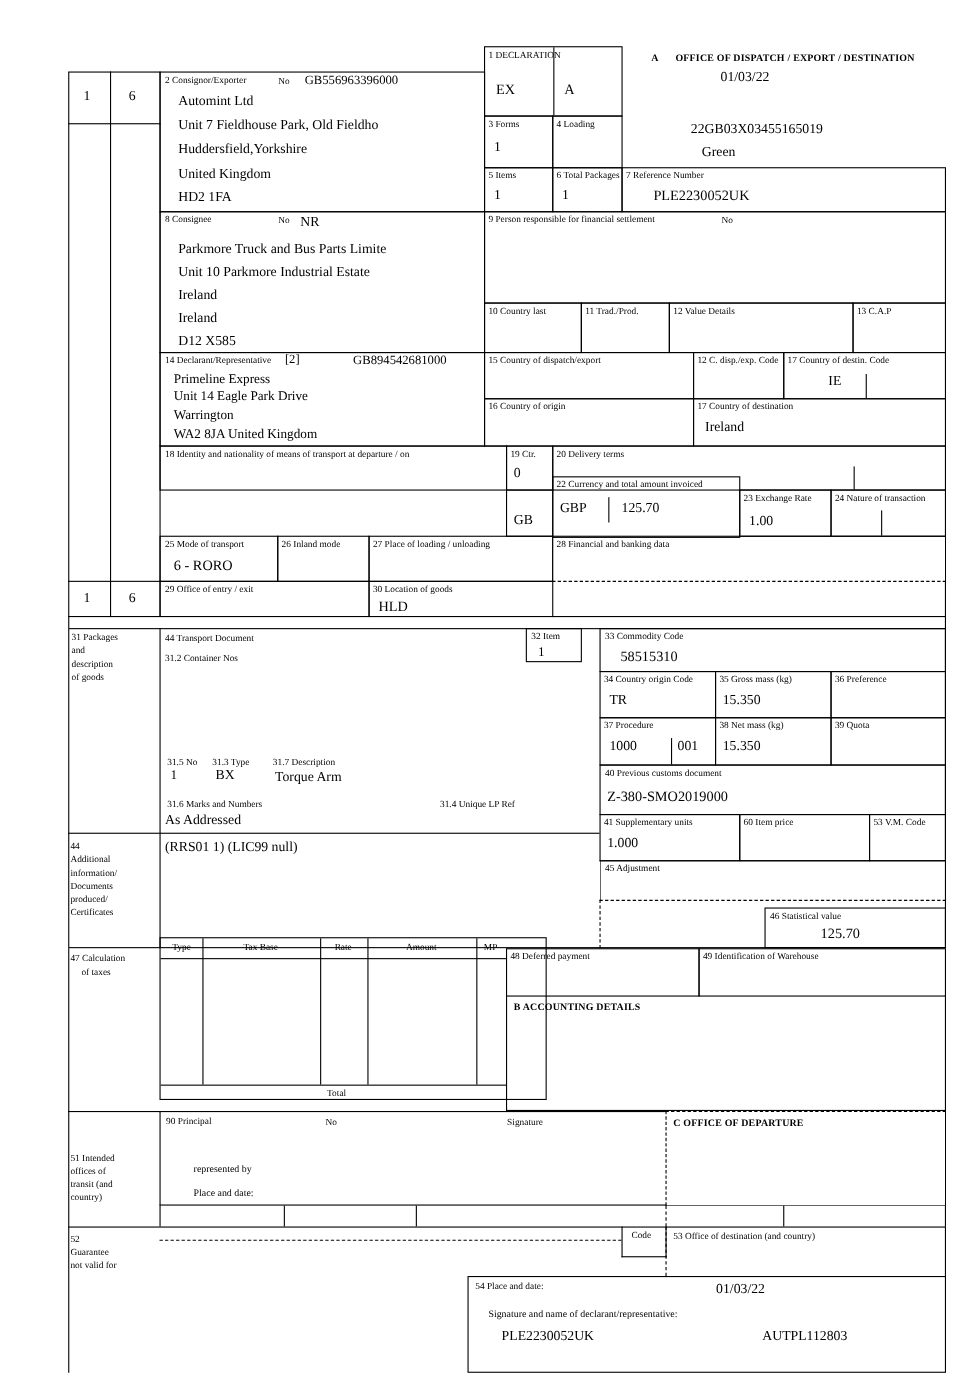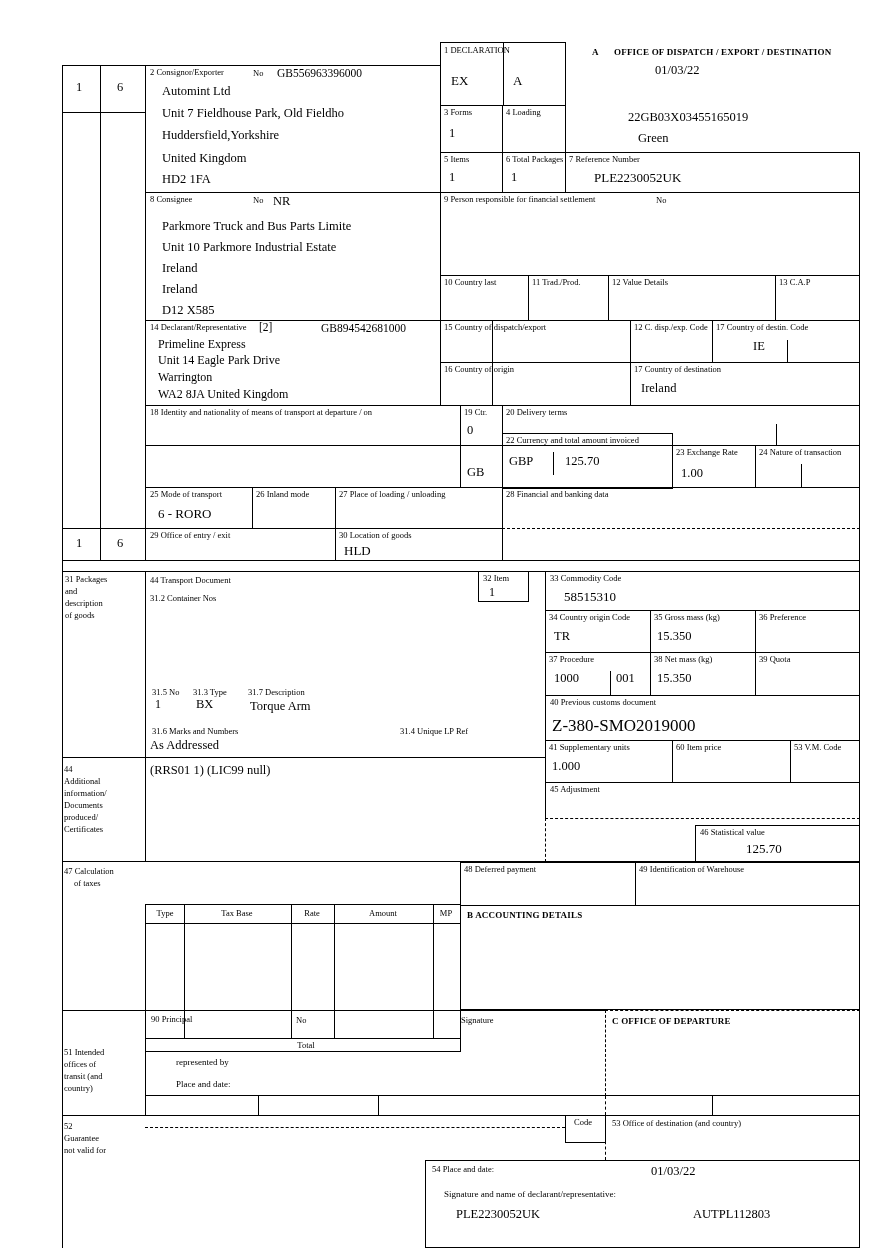--- a/index.html
+++ b/index.html
@@ -97,21 +97,21 @@
   <div class="bx" style="left:528px;top:275px;width:81px;height:46px">
     <span class="lb" style="left:3px;top:2px">11 Trad./Prod.</span>
   </div>
   <div class="bx" style="left:608px;top:275px;width:168px;height:46px">
     <span class="lb" style="left:3px;top:2px">12 Value Details</span>
   </div>
   <div class="bx" style="left:775px;top:275px;width:85px;height:46px">
     <span class="lb" style="left:3px;top:2px">13 C.A.P</span>
   </div>
 
-  <div class="bx" style="left:145px;top:320px;width:348px;height:86px">
+  <div class="bx" style="left:145px;top:320px;width:296px;height:86px">
     <span class="lb" style="left:4px;top:2px">14 Declarant/Representative</span>
     <span class="vl sm" style="left:113px;top:0">[2]</span>
     <span class="vl sm" style="left:175px;top:1px">GB894542681000</span>
     <span class="vl" style="left:12px;top:16px;font-size:12px">Primeline Express</span>
     <span class="vl" style="left:12px;top:32px;font-size:12px">Unit 14 Eagle Park Drive</span>
     <span class="vl" style="left:12px;top:49px;font-size:12px">Warrington</span>
     <span class="vl" style="left:12px;top:66px;font-size:12px">WA2 8JA United Kingdom</span>
   </div>
 
   <div class="bx" style="left:440px;top:320px;width:191px;height:43px">
@@ -237,21 +237,21 @@
 
   <span class="lb" style="left:152px;top:688px">31.5 No</span>
   <span class="vl" style="left:155px;top:697px;font-size:12px">1</span>
   <span class="lb" style="left:193px;top:688px">31.3 Type</span>
   <span class="vl" style="left:196px;top:697px">BX</span>
   <span class="lb" style="left:248px;top:688px">31.7 Description</span>
   <span class="vl" style="left:250px;top:699px">Torque Arm</span>
 
   <div class="bx" style="left:545px;top:695px;width:315px;height:46px">
     <span class="lb" style="left:4px;top:2px">40 Previous customs document</span>
-    <span class="vl" style="left:6px;top:20px;font-size:17px">Z-380-SMO2019000</span>
+    <span class="vl" style="left:6px;top:20px;font-size:13px">Z-380-SMO2019000</span>
   </div>
 
   <span class="lb" style="left:152px;top:727px">31.6 Marks and Numbers</span>
   <span class="vl" style="left:150px;top:738px">As Addressed</span>
   <span class="lb" style="left:400px;top:727px">31.4 Unique LP Ref</span>
 
   <div class="bx" style="left:545px;top:740px;width:128px;height:43px">
     <span class="lb" style="left:3px;top:2px">41 Supplementary units</span>
     <span class="vl" style="left:6px;top:18px">1.000</span>
   </div>
@@ -277,21 +277,21 @@
   <div class="dv" style="left:545px;top:818px;height:44px"></div>
   <div class="bx" style="left:695px;top:825px;width:165px;height:37px">
     <span class="lb" style="left:4px;top:2px">46 Statistical value</span>
     <span class="vl" style="left:50px;top:15px;font-size:13px">125.70</span>
   </div>
 
   <div class="vt" style="left:62px;top:862px;height:386px"></div>
   <span class="lb" style="left:64px;top:867px">47 Calculation</span>
   <span class="lb" style="left:74px;top:879px">of taxes</span>
 
-  <div class="bx" style="left:145px;top:904px;width:316px;height:148px">
+  <div class="bx" style="left:145px;top:852px;width:352px;height:148px">
     <span class="lb" style="left:19px;top:4px;transform:translateX(-50%)">Type</span>
     <span class="lb" style="left:91px;top:4px;transform:translateX(-50%)">Tax Base</span>
     <span class="lb" style="left:166px;top:4px;transform:translateX(-50%)">Rate</span>
     <span class="lb" style="left:237px;top:4px;transform:translateX(-50%)">Amount</span>
     <span class="lb" style="left:300px;top:4px;transform:translateX(-50%)">MP</span>
     <div class="hl" style="left:0;top:18px;width:314px"></div>
     <div class="vt" style="left:38px;top:0;height:133px"></div>
     <div class="vt" style="left:145px;top:0;height:133px"></div>
     <div class="vt" style="left:188px;top:0;height:133px"></div>
     <div class="vt" style="left:287px;top:0;height:133px"></div>

